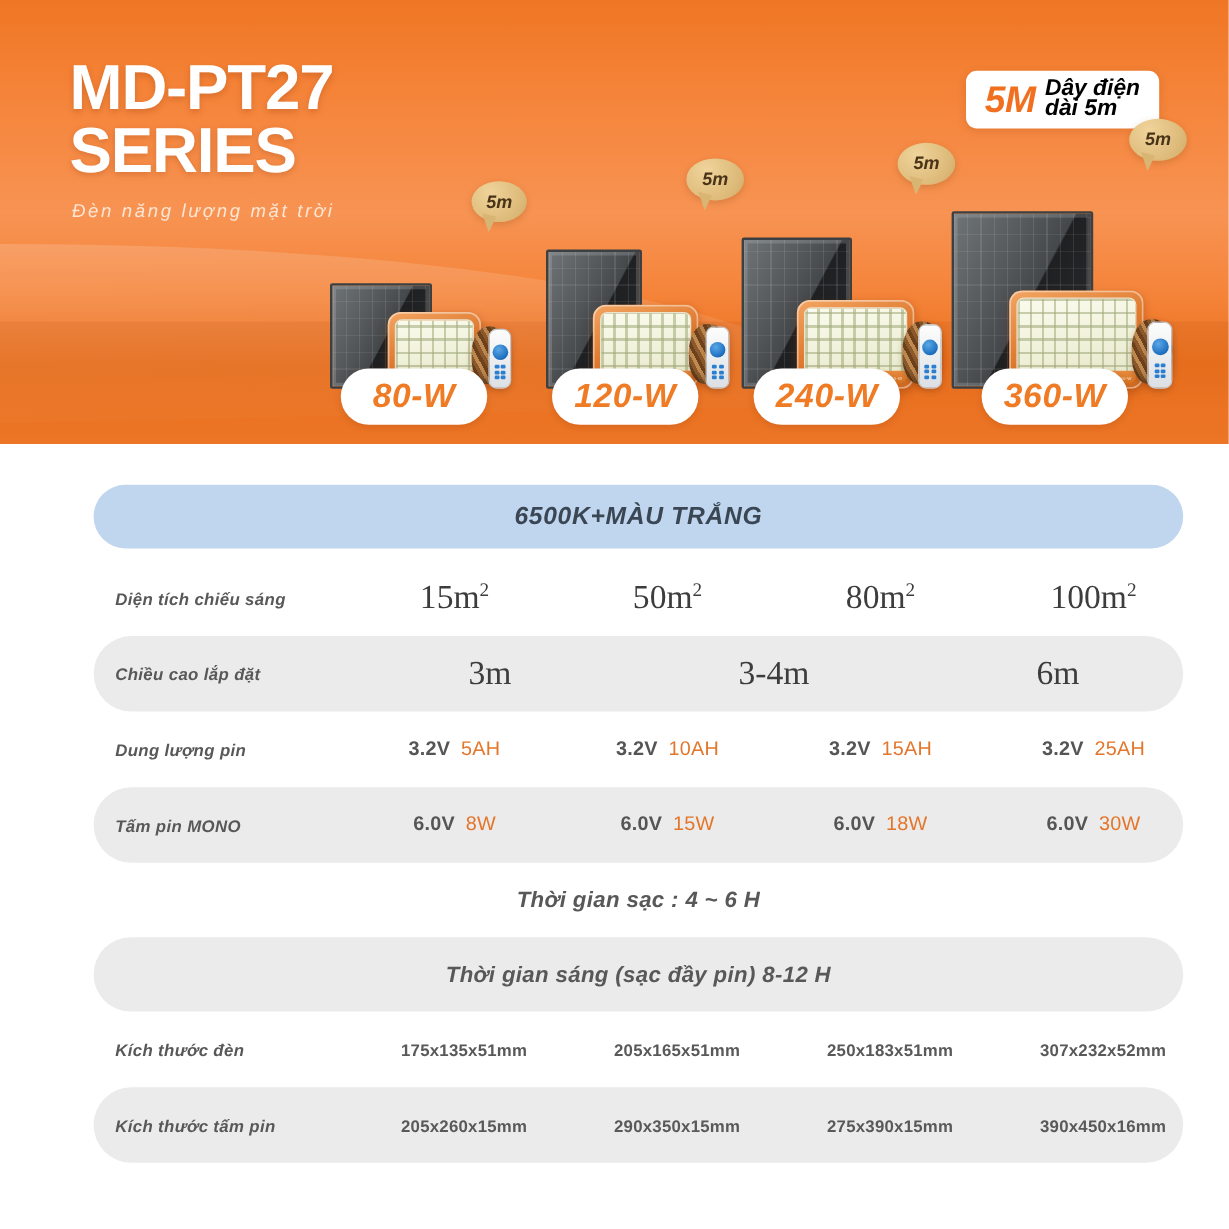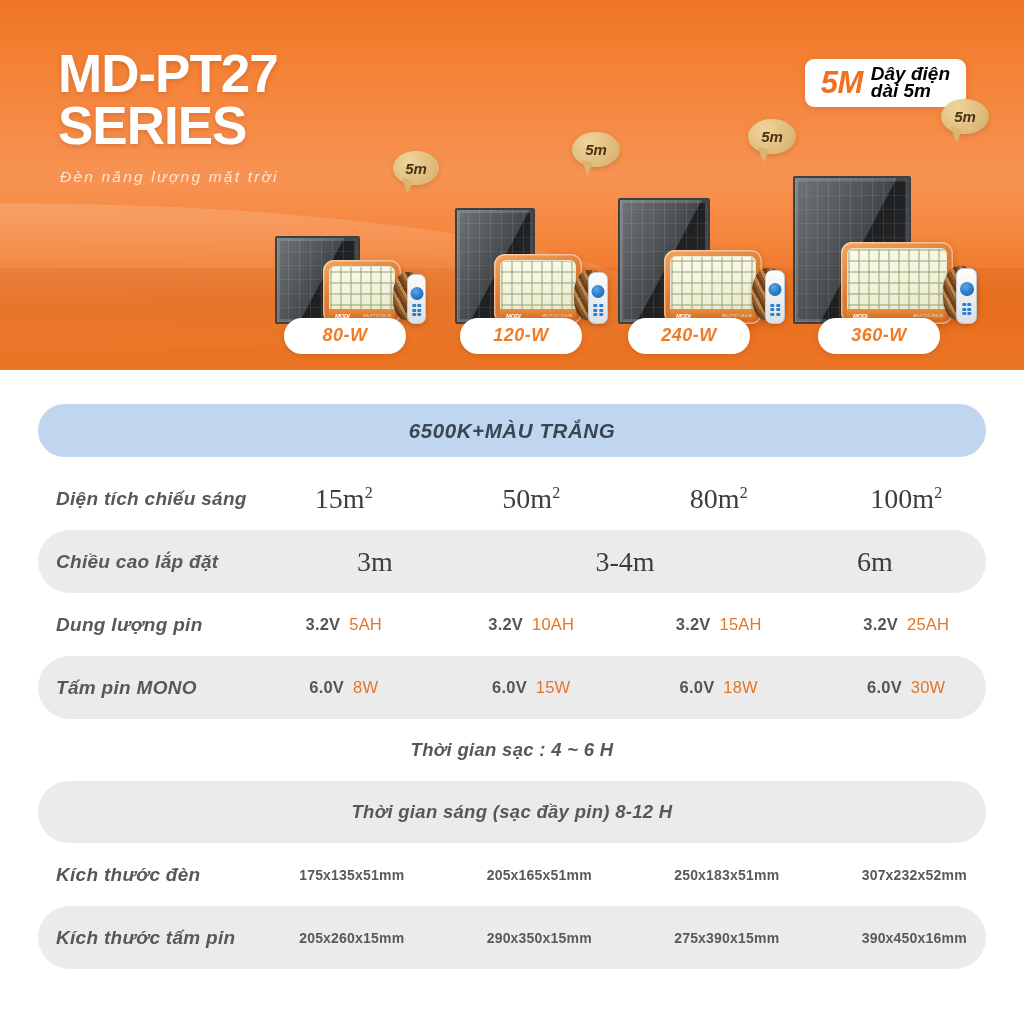--- a/index.html
+++ b/index.html
@@ -118,45 +118,45 @@
     content:""; position:absolute; left:16%; bottom:-8px;
     border-left:9px solid transparent; border-right:3px solid transparent;
     border-top:14px solid #d9b574;
     transform: rotate(14deg);
   }
 
   .w-badge {
     position:absolute; bottom:0;
     background:#ffffff; border-radius:999px;
     color:#ef7b25; font-weight:bold; font-style:italic;
-    font-size:18px; letter-spacing:.5px;
+    font-size:28px; letter-spacing:.5px;
     padding:7px 0 8px 0; text-align:center;
     box-shadow: 0 2px 6px rgba(140,60,10,.22);
   }
 
   
-  .table { position:absolute; left:0; top:380px; width:1024px; }
+  .table { position:absolute; left:0; top:380px; width:1024px;padding-left:40px; }
   .row { position:relative; height:63px; }
   .row.shaded::before {
     content:""; position:absolute; left:38px; right:38px; top:0; bottom:0;
     background:#ebebeb; border-radius:32px;
   }
   .row-head {
     position:relative; height:53px; margin:24px 38px 10px 38px;
     background:#c0d6ee; border-radius:27px;
     display:flex; align-items:center; justify-content:center;
   }
   .row-head span {
     color:#3b4654; font-weight:bold; font-style:italic;
     font-size:20.5px; letter-spacing:.6px;
   }
   .cell-label {
     position:absolute; left:56px; top:50%; transform:translateY(-50%);
     color:#585858; font-weight:bold; font-style:italic;
-    font-size:19px; letter-spacing:.3px; white-space:nowrap;
+    font-size:14px; letter-spacing:.3px; white-space:nowrap;
   }
   .cells { position:absolute; left:250px; right:24px; top:0; bottom:0; display:flex; }
   .cell {
     flex:1; display:flex; align-items:center; justify-content:center; gap:9px;
     white-space:nowrap;
   }
   .v-serif { font-family:"Liberation Serif", serif; font-size:28px; color:#3d3d3d; font-weight:normal; }
   .v-serif sup { font-size:16px; vertical-align: super; }
   .v-volt { font-weight:bold; font-size:16.5px; color:#555; letter-spacing:.2px; }
   .v-cap { font-weight:normal; font-size:16.5px; color:#e3762a; letter-spacing:.2px; }

